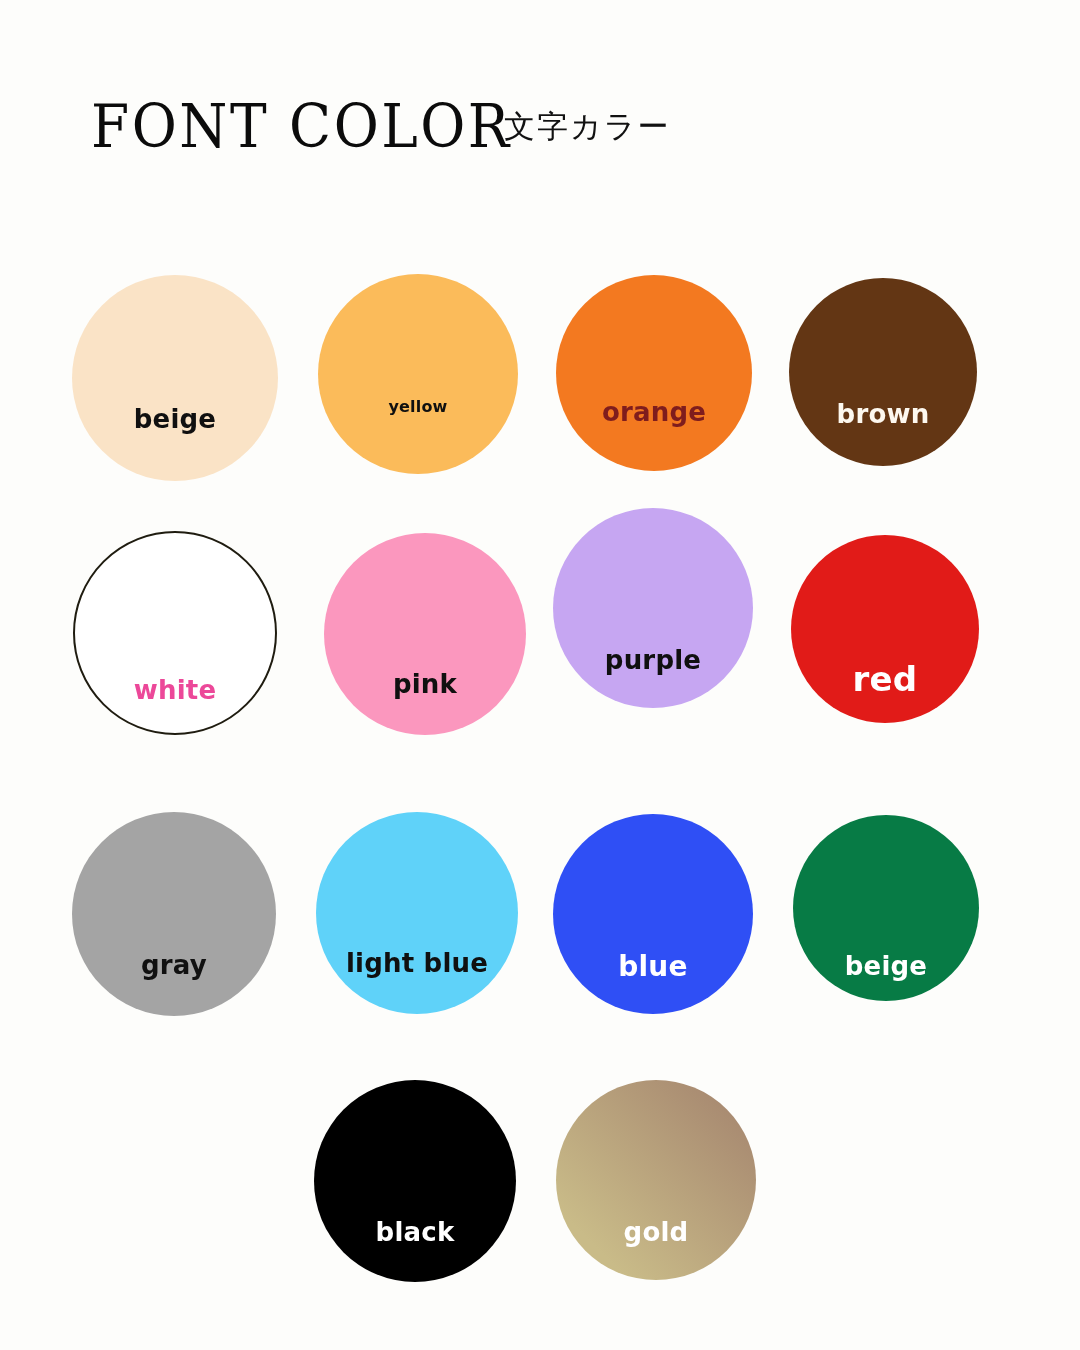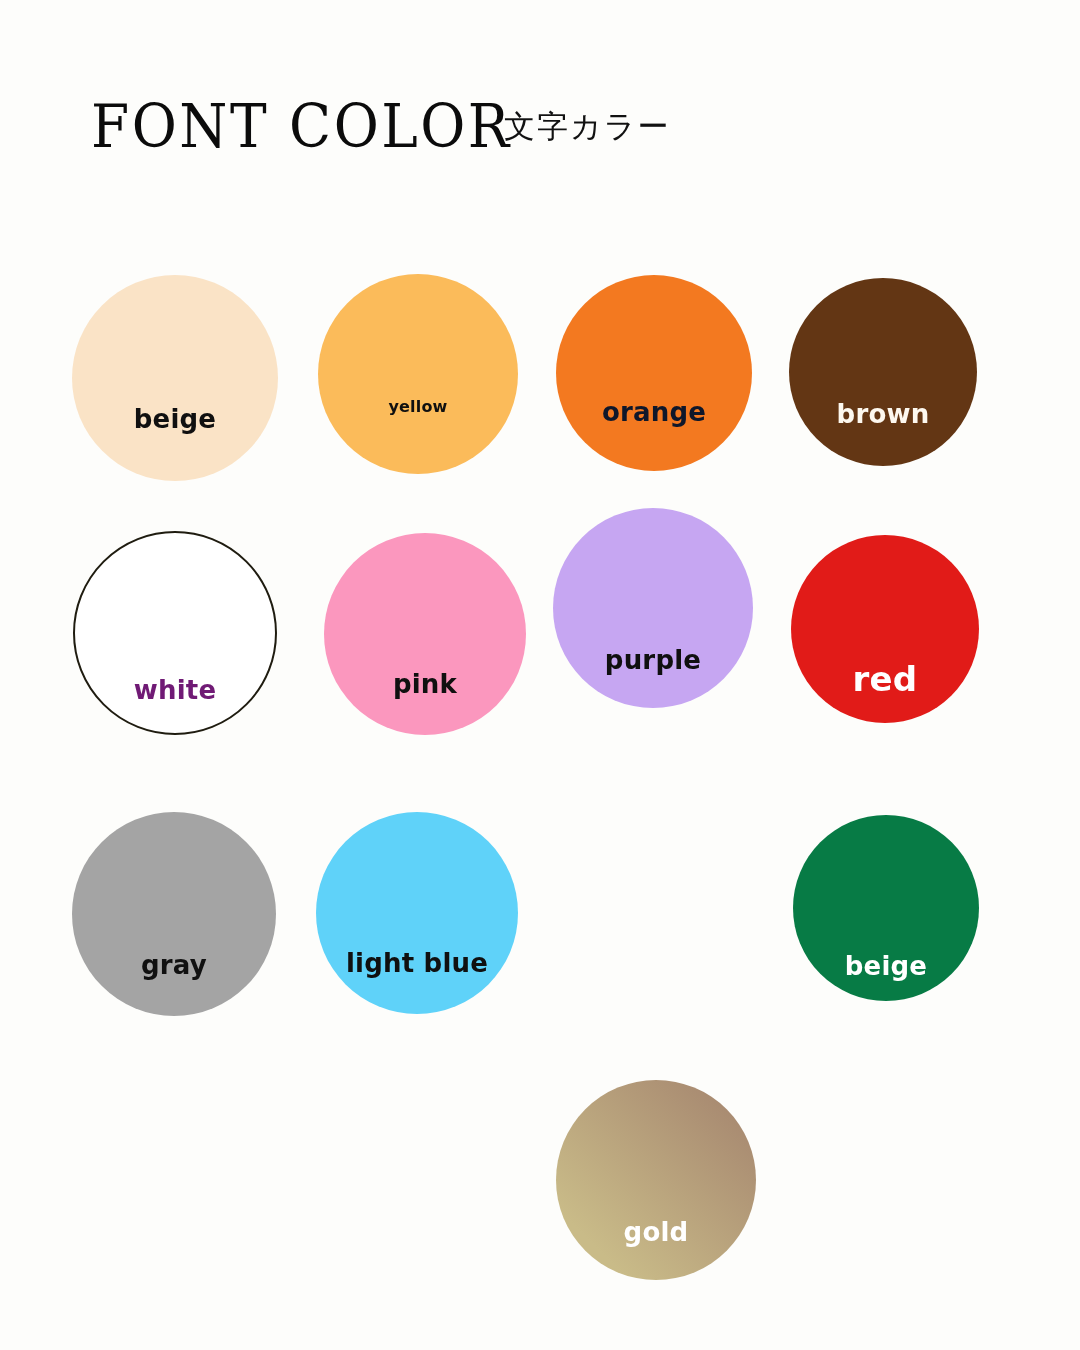--- a/index.html
+++ b/index.html
@@ -85,42 +85,48 @@
 </div>
 
 <div id="swatch-grid">
     <div class="swatch" style="left: 72px; top: 275px; width: 206px; height: 206px; background: rgb(250, 227, 198);">
       <div class="swatch-label" style="color: rgb(16, 16, 16); font-size: 26px; top: 130.81px;">beige</div>
     </div>
     <div class="swatch" style="left: 318px; top: 274px; width: 200px; height: 200px; background: rgb(251, 187, 90);">
       <div class="swatch-label" style="color: rgb(16, 16, 16); font-size: 16px; top: 125px;">yellow</div>
     </div>
     <div class="swatch" style="left: 556px; top: 275px; width: 196px; height: 196px; background: rgb(243, 121, 32);">
-      <div class="swatch-label" style="color: #0f172a; font-size: 26px; top: 124.46px;">orange</div>
+      <div class="swatch-label" style="color: #7f1d1d; font-size: 26px; top: 124.46px;">orange</div>
     </div>
     <div class="swatch" style="left: 789px; top: 278px; width: 188px; height: 188px; background: rgb(99, 54, 20);">
       <div class="swatch-label" style="color: rgb(253, 248, 239); font-size: 26px; top: 123.14px;">brown</div>
     </div>
     <div class="swatch" style="left: 73px; top: 531px; width: 204px; height: 204px; background: rgb(255, 255, 255); border: 2px solid rgb(31, 28, 16);">
-      <div class="swatch-label" style="color: #701a75; font-size: 26px; top: 143.82px;">white</div>
+      <div class="swatch-label" style="color: #ec4899; font-size: 26px; top: 143.82px;">white</div>
     </div>
     <div class="swatch" style="left: 324px; top: 533px; width: 202px; height: 202px; background: rgb(251, 151, 190);">
       <div class="swatch-label" style="color: rgb(16, 16, 16); font-size: 26px; top: 138.37px;">pink</div>
     </div>
     <div class="swatch" style="left: 553px; top: 508px; width: 200px; height: 200px; background: rgb(198, 166, 242);">
       <div class="swatch-label" style="color: rgb(16, 16, 16); font-size: 26px; top: 139px;">purple</div>
     </div>
     <div class="swatch" style="left: 72px; top: 812px; width: 204px; height: 204px; background: rgb(164, 164, 164);">
       <div class="swatch-label" style="color: rgb(16, 16, 16); font-size: 26px; top: 139.74px;">gray</div>
     </div>
     <div class="swatch" style="left: 791px; top: 535px; width: 188px; height: 188px; background: rgb(225, 27, 24);">
       <div class="swatch-label" style="color: rgb(255, 255, 255); font-size: 34px; top: 126.9px;">red</div>
     </div>
     <div class="swatch" style="left: 316px; top: 812px; width: 202px; height: 202px; background: rgb(95, 210, 249);">
       <div class="swatch-label" style="color: rgb(16, 16, 16); font-size: 26px; top: 138.37px;">light blue</div>
     </div>
+    <div class="swatch" style="left: 553px; top: 814px; width: 200px; height: 200px; background: rgb(47, 79, 245);">
+      <div class="swatch-label" style="color: rgb(255, 255, 255); font-size: 28px; top: 139px;">blue</div>
+    </div>
     <div class="swatch" style="left: 793px; top: 815px; width: 186px; height: 186px; background: rgb(7, 123, 69);">
       <div class="swatch-label" style="color: rgb(255, 255, 255); font-size: 26px; top: 137.64px;">beige</div>
+    </div>
+    <div class="swatch" style="left: 314px; top: 1080px; width: 202px; height: 202px; background: rgb(0, 0, 0);">
+      <div class="swatch-label" style="color: rgb(255, 255, 255); font-size: 26px; top: 139.38px;">black</div>
     </div>
     <div class="swatch" style="left: 556px; top: 1080px; width: 200px; height: 200px; background: linear-gradient(45deg, rgb(201, 187, 136) 0%, rgb(201, 187, 136) 18%, rgb(168, 138, 113) 88%, rgb(168, 138, 113) 100%);">
       <div class="swatch-label" style="color: rgb(255, 255, 255); font-size: 26px; top: 139px;">gold</div>
     </div>
   </div>
 
 </body></html>

